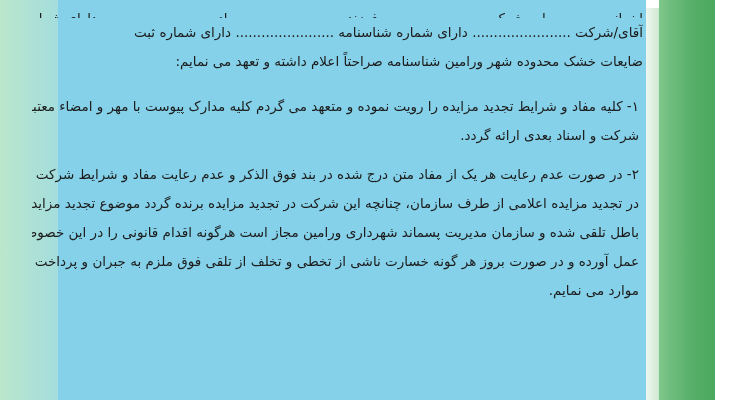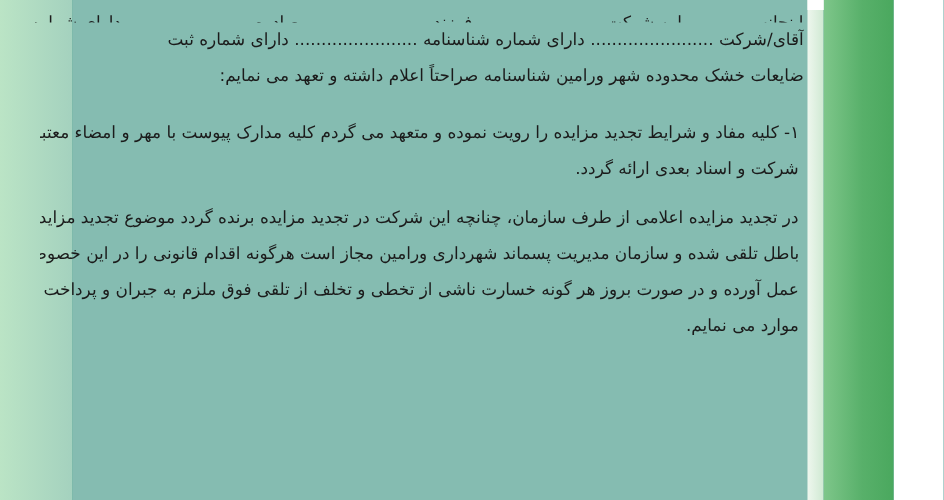--- a/index.html
+++ b/index.html
@@ -5,21 +5,21 @@
   html, body {
     margin: 0;
     padding: 0;
     background: #ffffff;
   }
   #page {
     position: relative;
     width: 755px;
     height: 400px;
     overflow: hidden;
-    background: #0f766e;
+    background: #0ea5e9;
     font-family: "DejaVu Sans", sans-serif;
   }
 
   
   .scan-tint {
     position: absolute;
     top: 0;
     bottom: 0;
     pointer-events: none;
   }
@@ -113,20 +113,21 @@
     <div class="line clip-top">اینجانب............ این شرکت ....................... فرزند ....................... صادره ....................... دارای شماره ....................... متولد</div>
     <div class="line">آقای/شرکت ....................... دارای شماره شناسنامه ....................... دارای شماره ثبت</div>
     <div class="line">ضایعات خشک محدوده شهر ورامین شناسنامه صراحتاً اعلام داشته و تعهد می نمایم:</div>
 
     <div class="para blk">
       <div class="line">۱- کلیه مفاد و شرایط تجدید مزایده را رویت نموده و متعهد می گردم کلیه مدارک پیوست با مهر و امضاء معتبر</div>
       <div class="line">شرکت و اسناد بعدی ارائه گردد.</div>
     </div>
 
     <div class="para">
+      <div class="line">۲- در صورت عدم رعایت هر یک از مفاد متن درج شده در بند فوق الذکر و عدم رعایت مفاد و شرایط شرکت</div>
       <div class="line">در تجدید مزایده اعلامی از طرف سازمان، چنانچه این شرکت در تجدید مزایده برنده گردد موضوع تجدید مزایده</div>
       <div class="line">باطل تلقی شده و سازمان مدیریت پسماند شهرداری ورامین مجاز است هرگونه اقدام قانونی را در این خصوص به</div>
       <div class="line">عمل آورده و در صورت بروز هر گونه خسارت ناشی از تخطی و تخلف از تلقی فوق ملزم به جبران و پرداخت</div>
       <div class="line">موارد می نمایم.</div>
     </div>
 
   </div>
 
   <div class="edge-band"></div>
   <div class="green-strip"></div>

